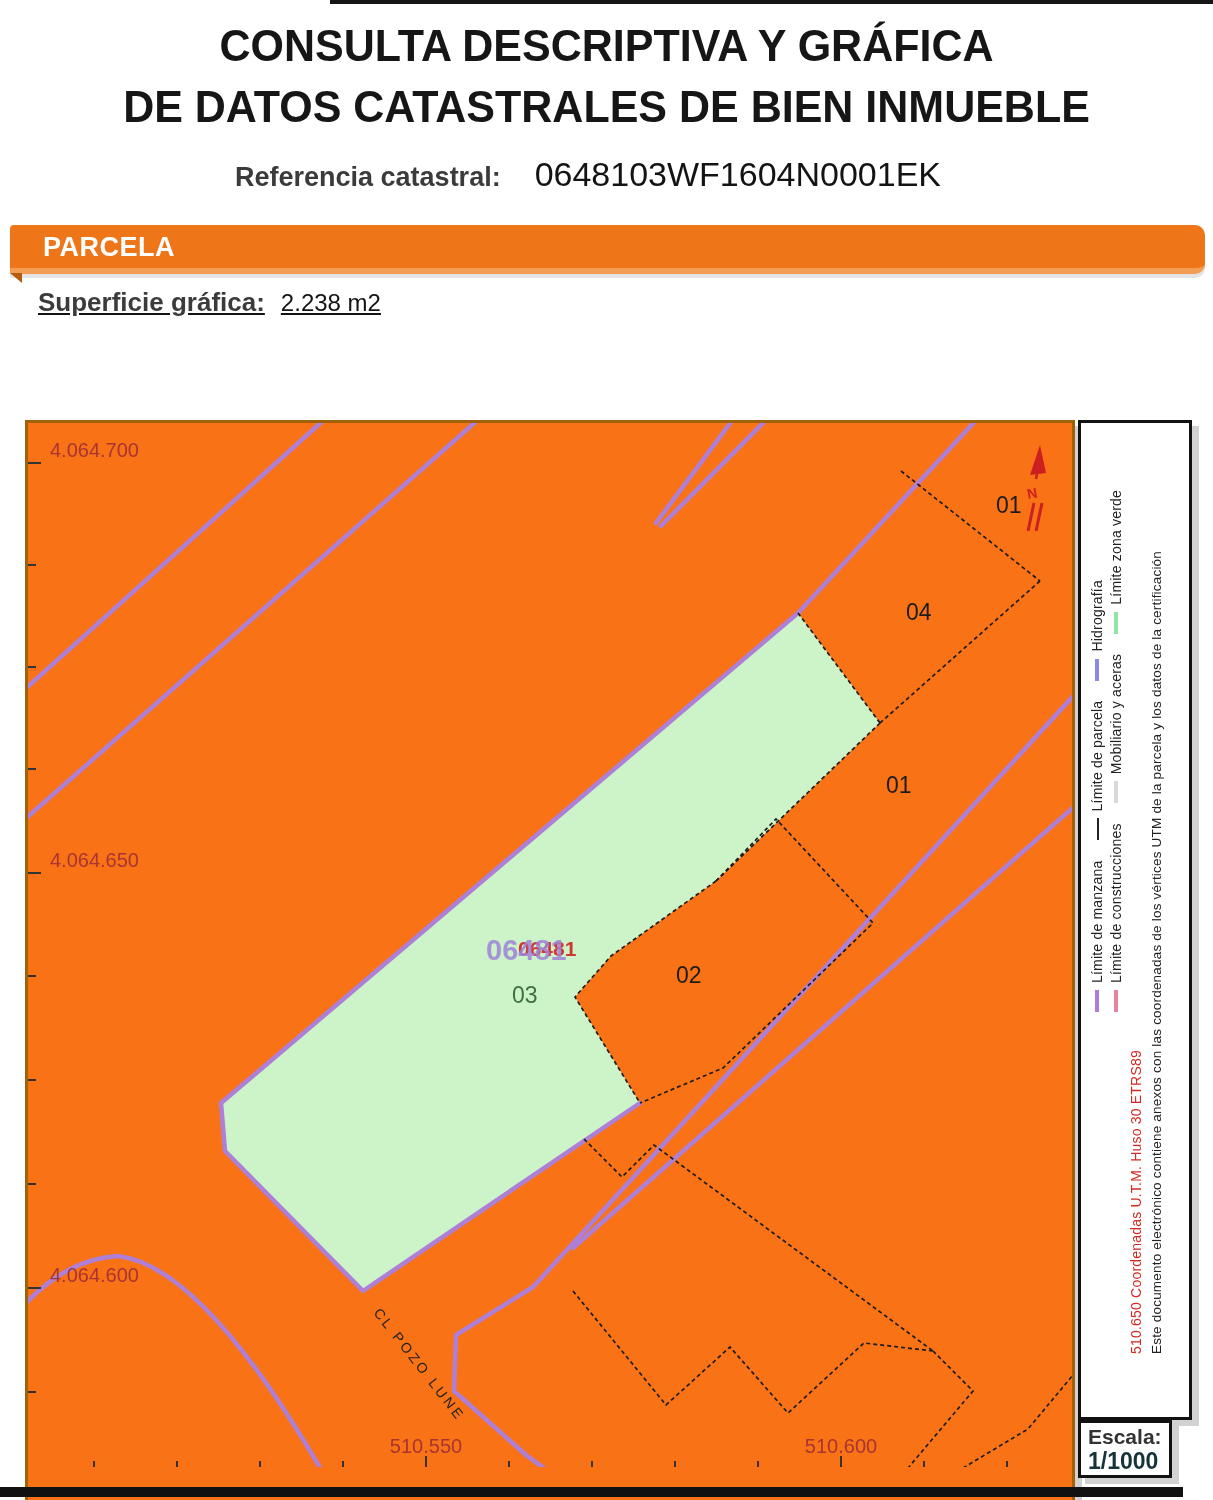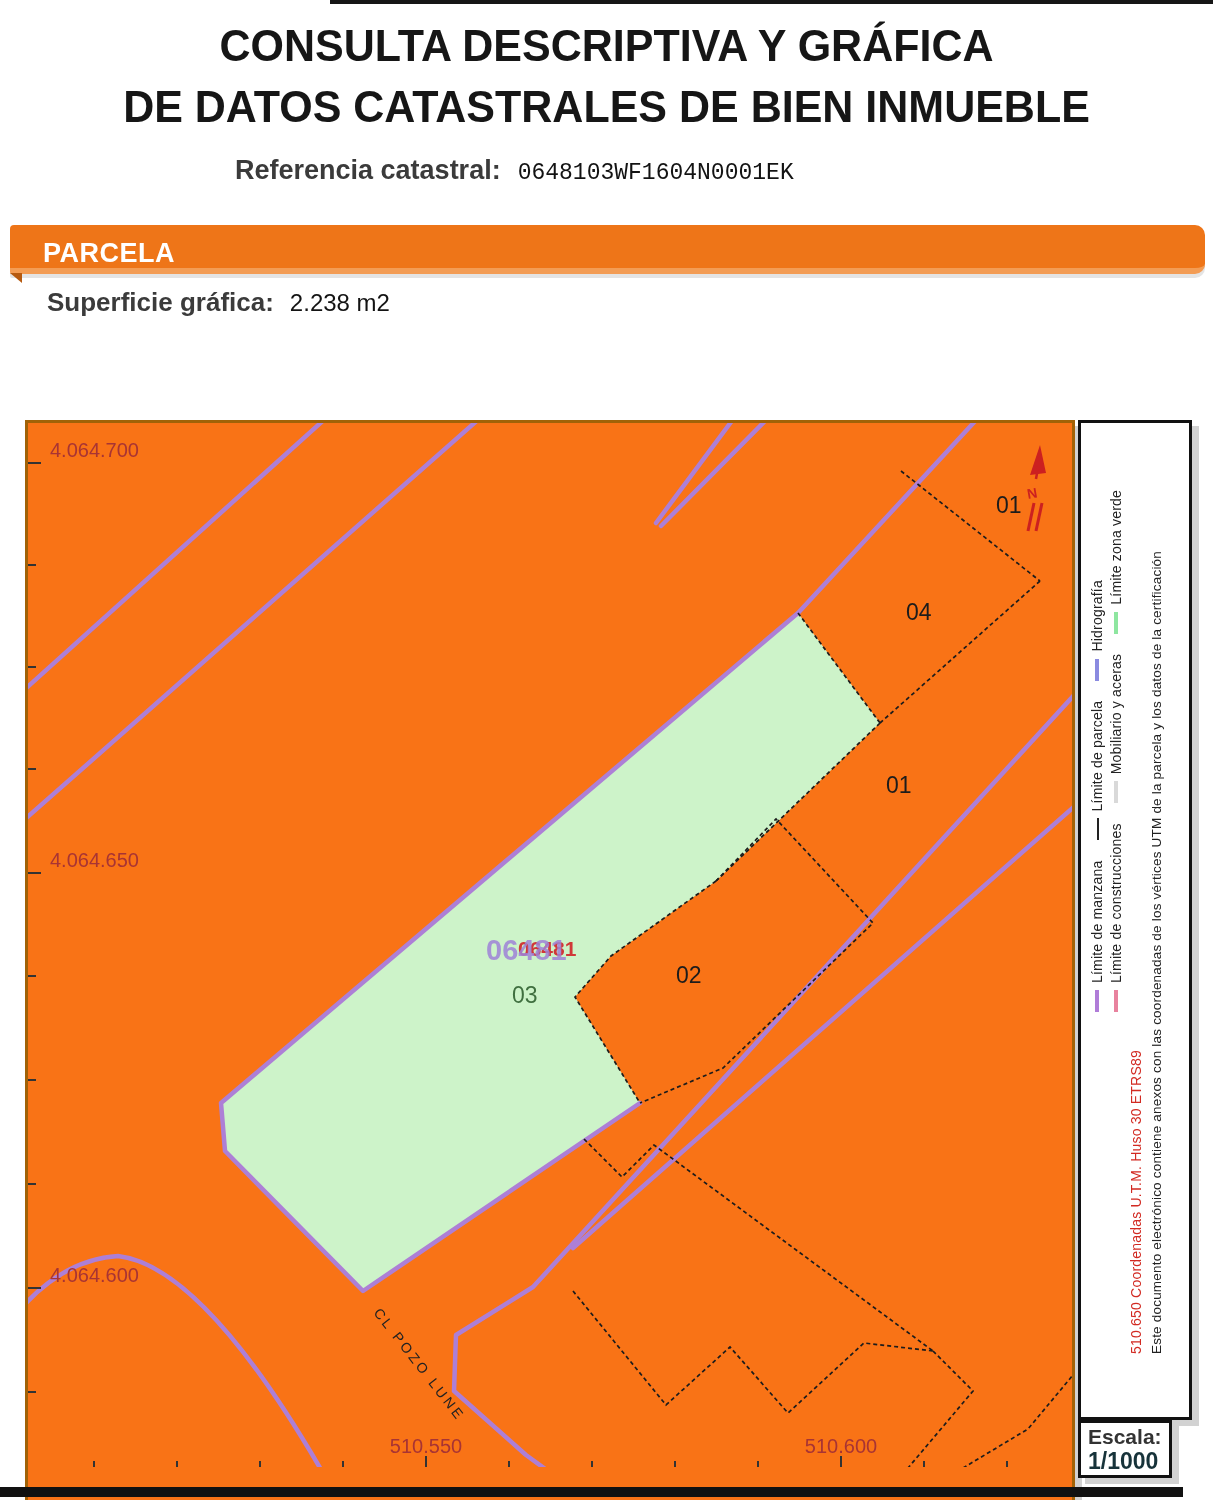--- a/index.html
+++ b/index.html
@@ -5,30 +5,30 @@
   html,body{margin:0;padding:0;background:#fff;}
   body{width:1213px;height:1500px;position:relative;font-family:"Liberation Sans",sans-serif;overflow:hidden;}
   .abs{position:absolute;}
   
   .page-top-line{left:330px;top:0;width:883px;height:4px;background:#161616;}
   .page-bottom-bar{left:0;top:1487px;width:1183px;height:10px;background:#111;}
   
   .title{left:0;top:18px;width:1213px;text-align:center;font-weight:bold;color:#161616;
          font-size:43px;letter-spacing:0px;line-height:58px;transform:scaleY(1.04);}
   .ref-row{left:235px;top:155px;font-size:27px;color:#111;}
-  .ref-row .lbl{font-weight:bold;color:#3b3b3b;margin-right:17px;}
-  .ref-row .val{font-size:23px;color:#131313;font-family:Liberation Mono, monospace;}
+  .ref-row .lbl{font-weight:bold;color:#3b3b3b;margin-right:34px;}
+  .ref-row .val{font-size:34px;color:#131313;}
   
   .section-bar{left:10px;top:225px;width:1195px;height:43px;background:#ee7518;
       border-radius:4px 10px 10px 2px;border-bottom:6px solid #f39c54;
       box-shadow:0 4px 0 rgba(205,205,205,.55);}
-  .section-bar .txt{position:absolute;left:33px;top:13px;color:#fff;font-weight:bold;font-size:27px;letter-spacing:.5px;}
+  .section-bar .txt{position:absolute;left:33px;top:7px;color:#fff;font-weight:bold;font-size:27px;letter-spacing:.5px;}
   .section-fold{left:10px;top:273px;width:0;height:0;border-top:10px solid #b65a10;border-left:12px solid transparent;}
   
-  .fields{left:47px;top:284px;font-size:26px;color:#131313;line-height:37px;}
+  .fields{left:38px;top:284px;font-size:26px;color:#131313;line-height:37px;text-decoration:underline;}
   .fields .row{white-space:nowrap;}
   .fields .lbl{font-weight:bold;color:#3b3b3b;margin-right:16px;}
   .fields .val{font-size:24px;}
   
   .map-box{left:25px;top:420px;width:1050px;height:1167px;border:3px solid #a16207;box-sizing:border-box;
            background:#f97316;box-shadow:7px 6px 0 rgba(166,166,166,.5);}
   .map-box svg{position:absolute;left:0;top:0;}
   .side-box{left:1078px;top:420px;width:114px;height:1000px;border:3px solid #111;box-sizing:border-box;
             background:#fff;box-shadow:7px 6px 0 rgba(166,166,166,.5);}
   .scale-box{left:1078px;top:1420px;width:94px;height:58px;border:3px solid #111;box-sizing:border-box;

